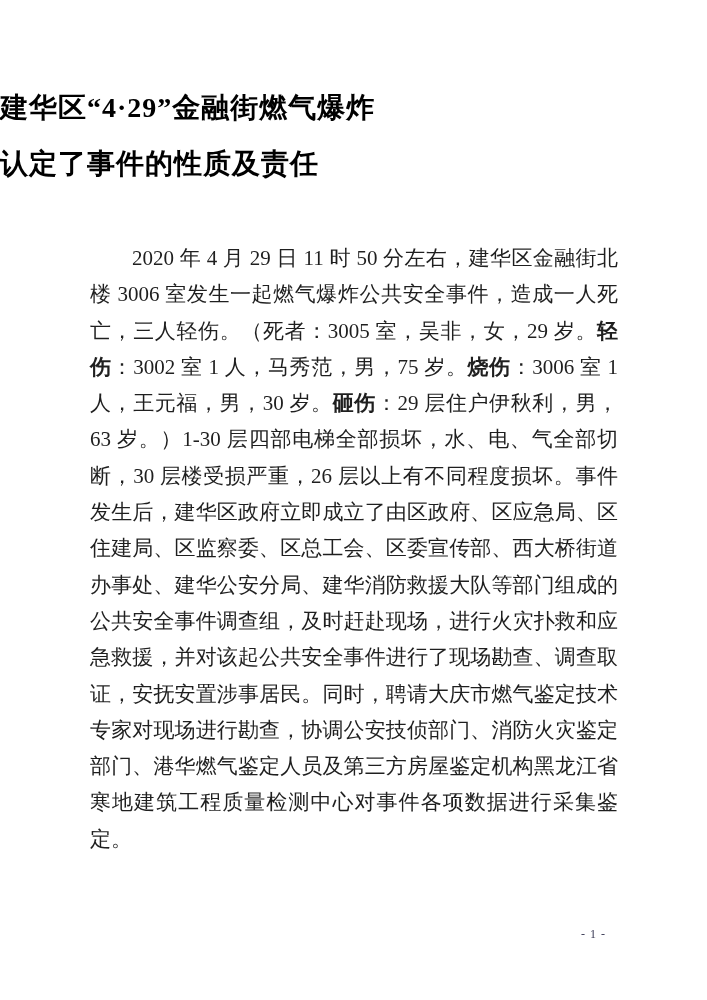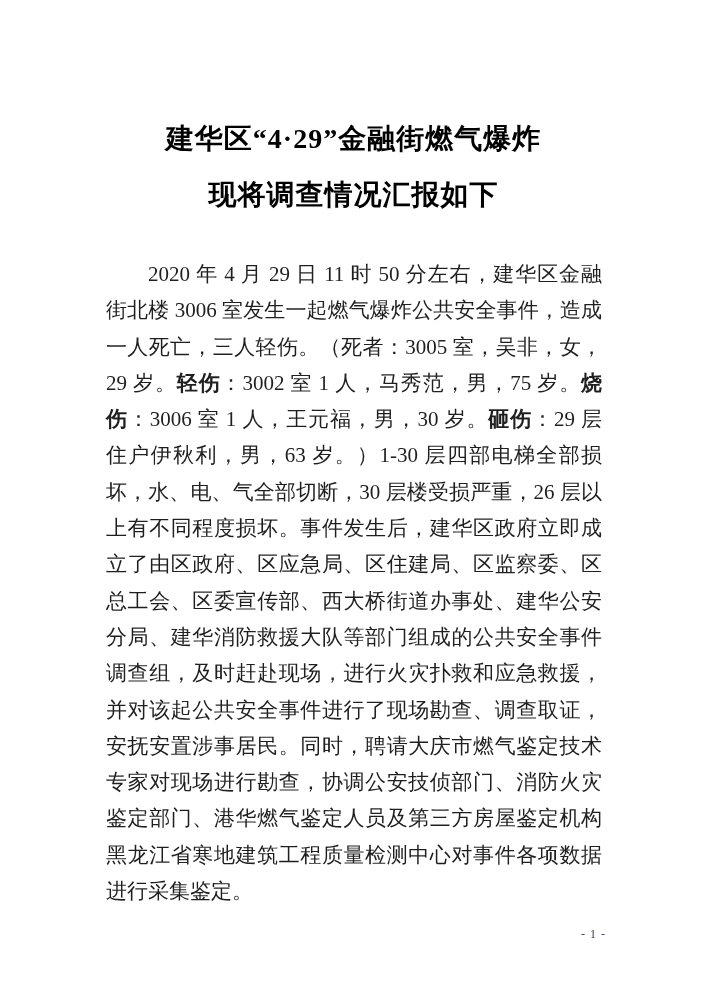--- a/index.html
+++ b/index.html
@@ -10,42 +10,41 @@
     position: relative;
     overflow: hidden;
   }
   .page {
     width: 707px;
     height: 1000px;
     background: #ffffff;
     position: relative;
   }
   .title-block {
-    padding-top: 111px;
-    text-align: center;
+    padding-top: 80px;
   }
   .title-line {
     font-size: 28px;
     font-weight: bold;
     line-height: 56px;
     letter-spacing: 1px;
     color: #000000;
   }
   .content {
     position: absolute;
     left: 90px;
     top: 240px;
     width: 528px;
     font-size: 21px;
     line-height: 36.3px;
     text-align: justify;
     color: #1f1f1f;
   }
   .para {
-    margin: 16px;
+    margin: 0;
     text-indent: 2em;
   }
   .para .bold {
     font-weight: bold;
   }
   .page-number {
     position: absolute;
     right: 101px;
     bottom: 58px;
     font-size: 12px;
@@ -53,21 +52,21 @@
     color: #3a3a55;
   }
 </style>
 </head>
 <body>
 
 <div class="page">
 
   <div class="title-block">
     <div class="title-line">建华区“4·29”金融街燃气爆炸</div>
-    <div class="title-line">现将调查情况汇报如下</div>
+    <div class="title-line">认定了事件的性质及责任</div>
   </div>
 
   <div class="content">
       <p class="para"><span>2020 年 4 月 29 日 11 时 50 分左右，建华区金融街北楼 3006 室发生一起燃气爆炸公共安全事件，造成一人死亡，三人轻伤。（死者：3005 室，吴非，女，29 岁。</span><span class="bold">轻伤</span><span>：3002 室 1 人，马秀范，男，75 岁。</span><span class="bold">烧伤</span><span>：3006 室 1 人，王元福，男，30 岁。</span><span class="bold">砸伤</span><span>：29 层住户伊秋利，男，63 岁。）1-30 层四部电梯全部损坏，水、电、气全部切断，30 层楼受损严重，26 层以上有不同程度损坏。事件发生后，建华区政府立即成立了由区政府、区应急局、区住建局、区监察委、区总工会、区委宣传部、西大桥街道办事处、建华公安分局、建华消防救援大队等部门组成的公共安全事件调查组，及时赶赴现场，进行火灾扑救和应急救援，并对该起公共安全事件进行了现场勘查、调查取证，安抚安置涉事居民。同时，聘请大庆市燃气鉴定技术专家对现场进行勘查，协调公安技侦部门、消防火灾鉴定部门、港华燃气鉴定人员及第三方房屋鉴定机构黑龙江省寒地建筑工程质量检测中心对事件各项数据进行采集鉴定。</span></p>
     </div>
 
   <div class="page-number">- 1 -</div>
 
 </div>
 

